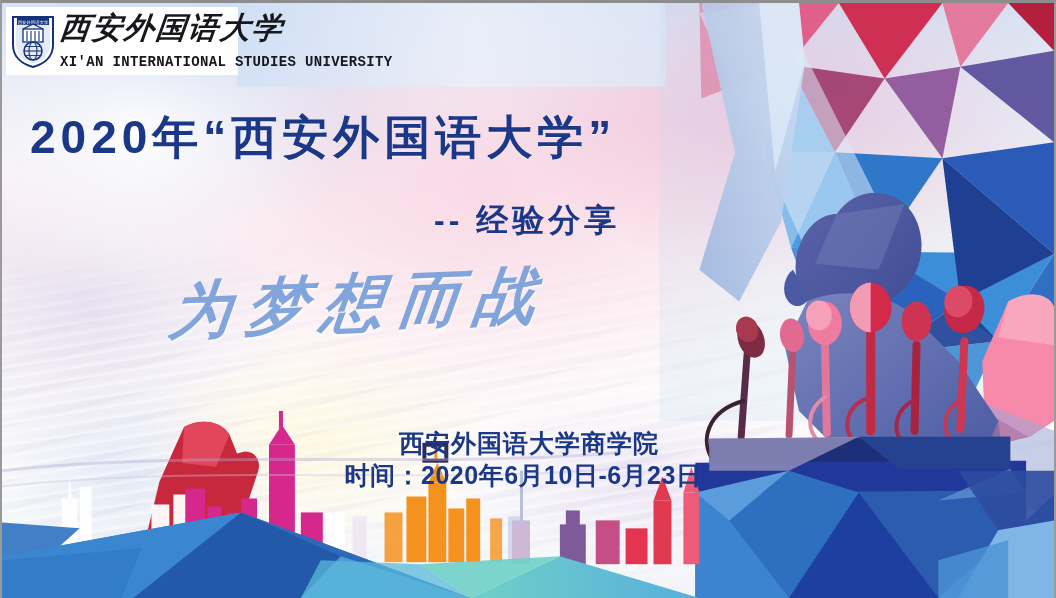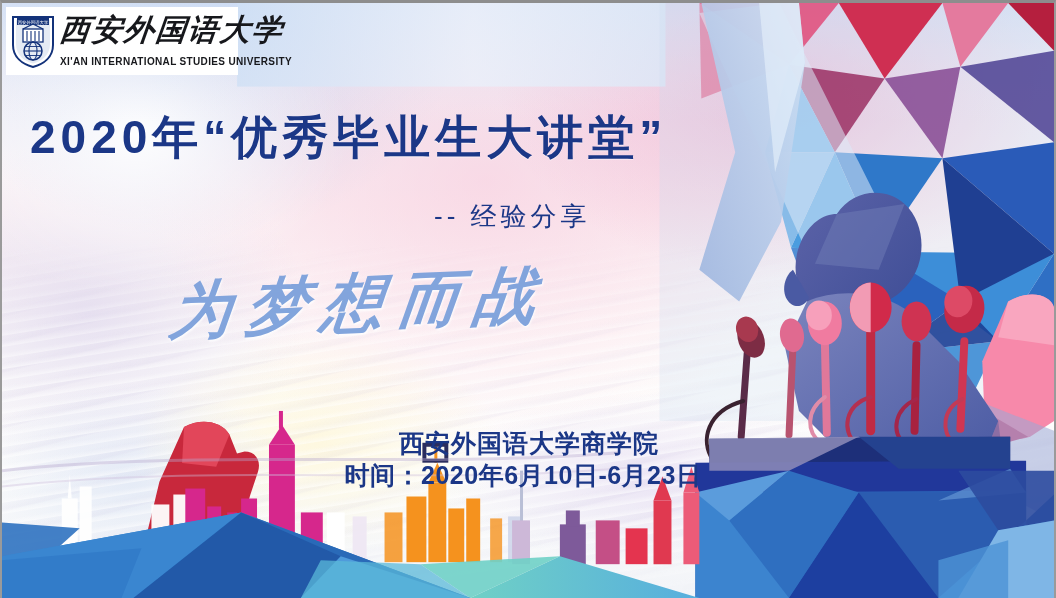--- a/index.html
+++ b/index.html
@@ -66,37 +66,37 @@
   }
   #logo-shield { width: 46px; height: 56px; flex: 0 0 auto; }
   #logo-words { margin-left: 4px; line-height: 1; }
   #logo-cn {
     font-family: "Liberation Serif", serif;
     font-size: 30px; font-weight: 700; font-style: italic;
     color: #17181c; letter-spacing: 2px; white-space: nowrap;
     transform: skewX(-6deg);
   }
   #logo-en {
-    font-size: 10px; font-weight: 700; color: #17181c;
-    letter-spacing: .35px; white-space: nowrap; margin-top: 12px;
+    font-size: 14px; font-weight: 700; color: #17181c;
+    letter-spacing: .35px; white-space: nowrap; margin-top: 12px; font-family: Liberation Mono, monospace;
   }
 
   
   .txt { position: absolute; z-index: 35; }
   #title-main {
     left: 28px; top: 104px;
     font-size: 46px; font-weight: 700;
     color: #1b3787;
     letter-spacing: 5px;
     white-space: nowrap;
     text-shadow: 0 1px 0 rgba(255,255,255,.5);
   }
   #title-sub {
     left: 432px; top: 196px;
-    font-size: 26px; font-weight: 400;
+    font-size: 32px; font-weight: 700;
     color: #1b3787;
     letter-spacing: 4px;
     white-space: nowrap;
   }
   #calligraphy {
     left: 168px; top: 258px;
     font-family: "Liberation Serif", serif;
     font-size: 62px; font-weight: 700; font-style: italic;
     color: #7ea2dc;
     letter-spacing: 14px;
@@ -383,19 +383,19 @@
       <line x1="14" y1="38" x2="32" y2="38" stroke="#13327a" stroke-width="1.1"></line>
       <line x1="15.5" y1="33.5" x2="30.5" y2="33.5" stroke="#13327a" stroke-width=".9"></line>
       <line x1="15.5" y1="42.5" x2="30.5" y2="42.5" stroke="#13327a" stroke-width=".9"></line>
     </svg>
     <div id="logo-words">
       <div id="logo-cn">西安外国语大学</div>
       <div id="logo-en">XI'AN INTERNATIONAL STUDIES UNIVERSITY</div>
     </div>
   </div>
 
-  <div class="txt" id="title-main">2020年“优秀毕业生大讲堂”</div>
+  <div class="txt" id="title-main">2020年“西安外国语大学”</div>
   <div class="txt" id="title-sub">-- 经验分享</div>
   <div class="txt" id="calligraphy">为梦想而战</div>
   <div class="txt" id="org-name"><span>西安外国语大学商学院</span></div>
   <div class="txt" id="event-time"><span>时间：2020年6月10日-6月23日</span></div>
 
 </div>
 
 </body></html>

